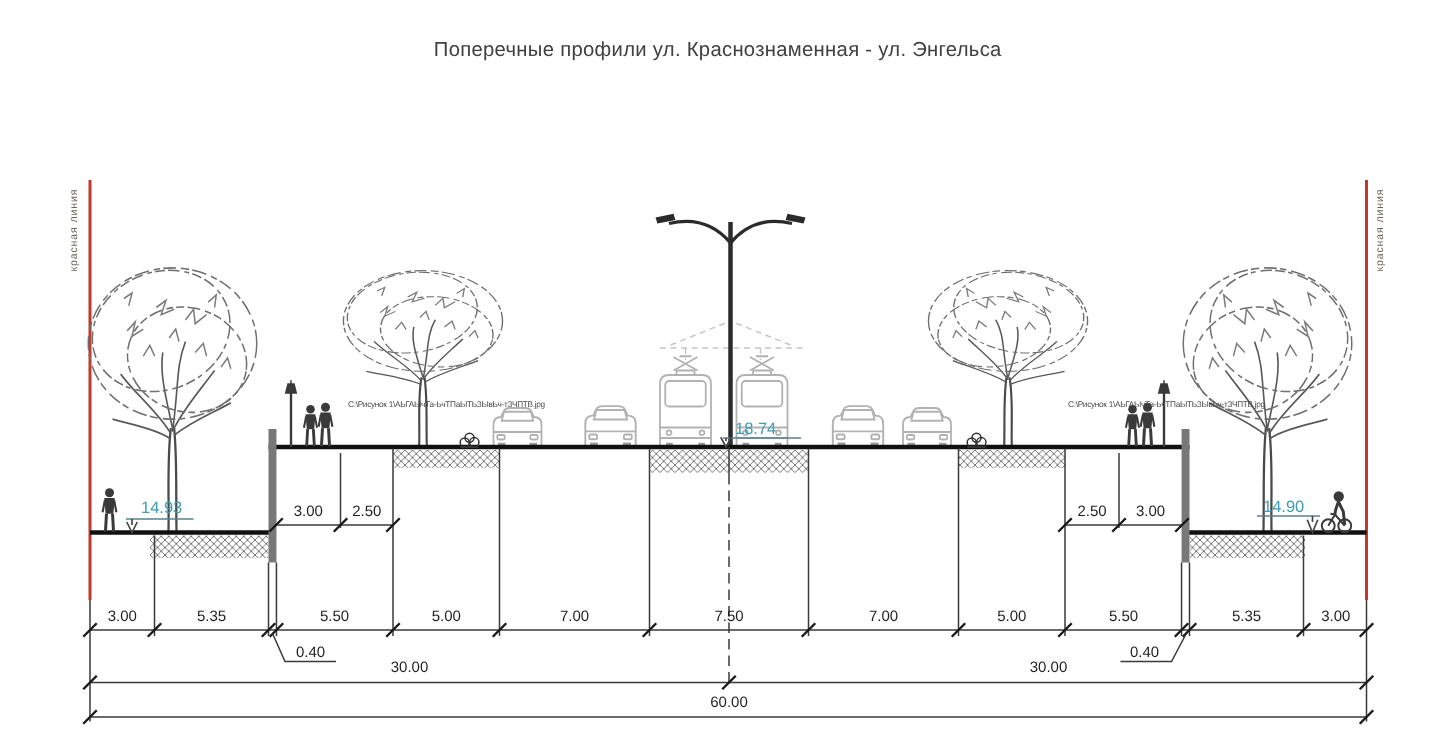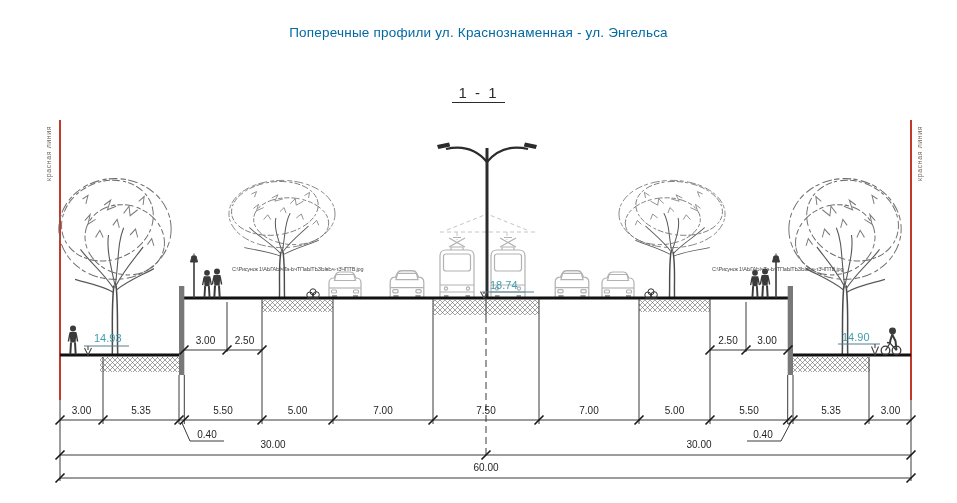--- a/index.html
+++ b/index.html
@@ -1,39 +1,36 @@
 <!DOCTYPE html>
 <html><head>
 <meta charset="utf-8">
 <style>
   html,body{margin:0;padding:0;background:#ffffff;}
   body{width:957px;height:503px;position:relative;overflow:hidden;
        font-family:"Liberation Sans",sans-serif;}
   .stage{position:absolute;left:0;top:0;width:957px;height:503px;}
   .title-block{position:absolute;left:0;top:24px;width:957px;text-align:center;
-       color:#0369a1;font-size:13.5px;line-height:17px;letter-spacing:.2px;}
+       color:#404040;font-size:13.5px;line-height:17px;letter-spacing:.2px;}
   .section-label{position:absolute;left:0;top:84px;width:957px;text-align:center;}
   .section-label span{display:inline-block;font-size:15px;color:#2b2b2b;
        padding:0 6px 1px 6px;border-bottom:1.6px solid #2b2b2b;letter-spacing:2px;}
   svg text{font-family:"Liberation Sans",sans-serif;}
   .dim{font-size:10px;fill:#1f1f1f;}
   .lvl{font-size:11px;fill:#3f9db0;}
   .redlbl{font-size:7px;fill:#6e625a;letter-spacing:.6px;}
   .tiny{font-size:5.5px;fill:#4a4a4a;letter-spacing:-.2px;}
 </style>
 </head>
 <body>
 
 <div class="stage">
 
   <div class="title-block">
     <div>Поперечные профили ул. Краснознаменная - ул. Энгельса</div>
-  </div>
-  <div class="section-label">
-    <span>1 - 1</span>
   </div>
 
   <svg width="957" height="503" viewBox="0 0 957 503">
     <defs>
       <pattern id="hatch" patternUnits="userSpaceOnUse" width="5" height="5">
         <path d="M0,5 L5,0 M0,0 L5,5" stroke="#5a5a5a" stroke-width="0.55" fill="none"></path>
       </pattern>
 
       <g id="person">
         <circle cx="0" cy="-26.5" r="3" fill="#3a3a3a"></circle>

